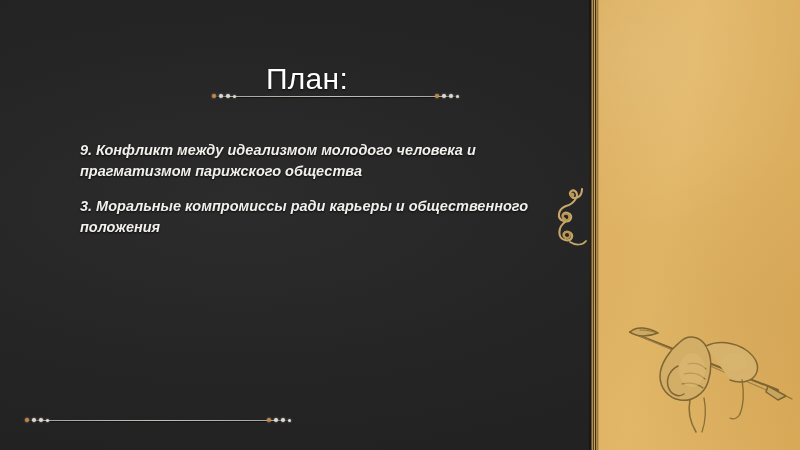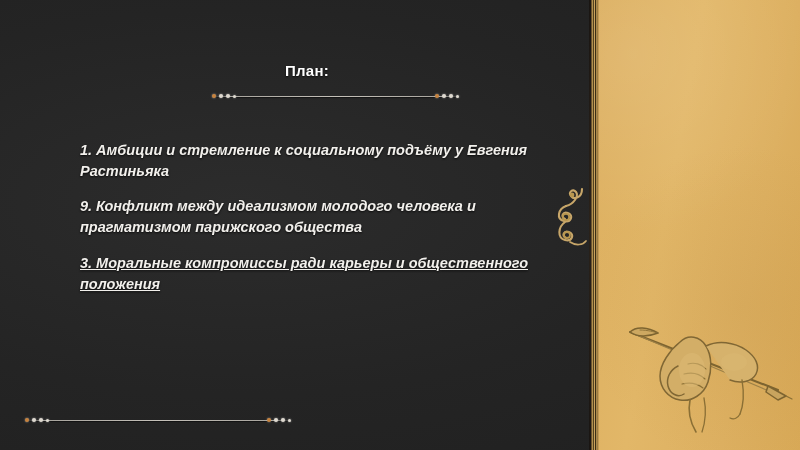--- a/index.html
+++ b/index.html
@@ -69,22 +69,22 @@
   }
   .quill-art svg { display:block; width:100%; height:100%; }
 
   
   .title {
     position:absolute;
     left:17px; right:203px;
     top:62px;
     text-align:center;
     color:#ffffff;
-    font-size:15px;
-    font-weight:bold;
+    font-size:30px;
+    font-weight:normal;
     letter-spacing:.3px;
     text-shadow:0 1px 2px rgba(0,0,0,.75);
   }
 
   
   .divider {
     position:absolute;
     height:9px;
   }
   .divider .bar {
@@ -130,21 +130,21 @@
   }
   .plan-item {
     color:#f2f0ec;
     font-size:14.5px;
     font-style:italic;
     font-weight:600;
     line-height:1.46;
     margin-bottom:14px;
     text-shadow:0 1px 2px rgba(0,0,0,.8);
   }
-  .plan-item:last-child { margin-bottom:14px;text-decoration:underline; }
+  .plan-item:last-child { margin-bottom:14px; }
 </style>
 </head>
 <body>
 
 <div id="slide">
 
   <div class="gold-panel"></div>
 
   <div class="panel-edge">
     <i class="edge-1"></i>
@@ -216,21 +216,20 @@
     </span>
     <span class="dots right">
       <s></s>
         <s></s>
         <s></s>
         <s></s>
     </span>
   </div>
 
   <div class="plan-list">
-    <p class="plan-item">1. Амбиции и стремление к социальному подъёму у Евгения Растиньяка</p>
     <p class="plan-item">9. Конфликт между идеализмом молодого человека и прагматизмом парижского общества</p>
     <p class="plan-item">3. Моральные компромиссы ради карьеры и общественного положения</p>
   </div>
 
   <div class="divider" id="bottom-divider">
     <span class="bar"></span>
     <span class="dots left">
       <s></s>
         <s></s>
         <s></s>

